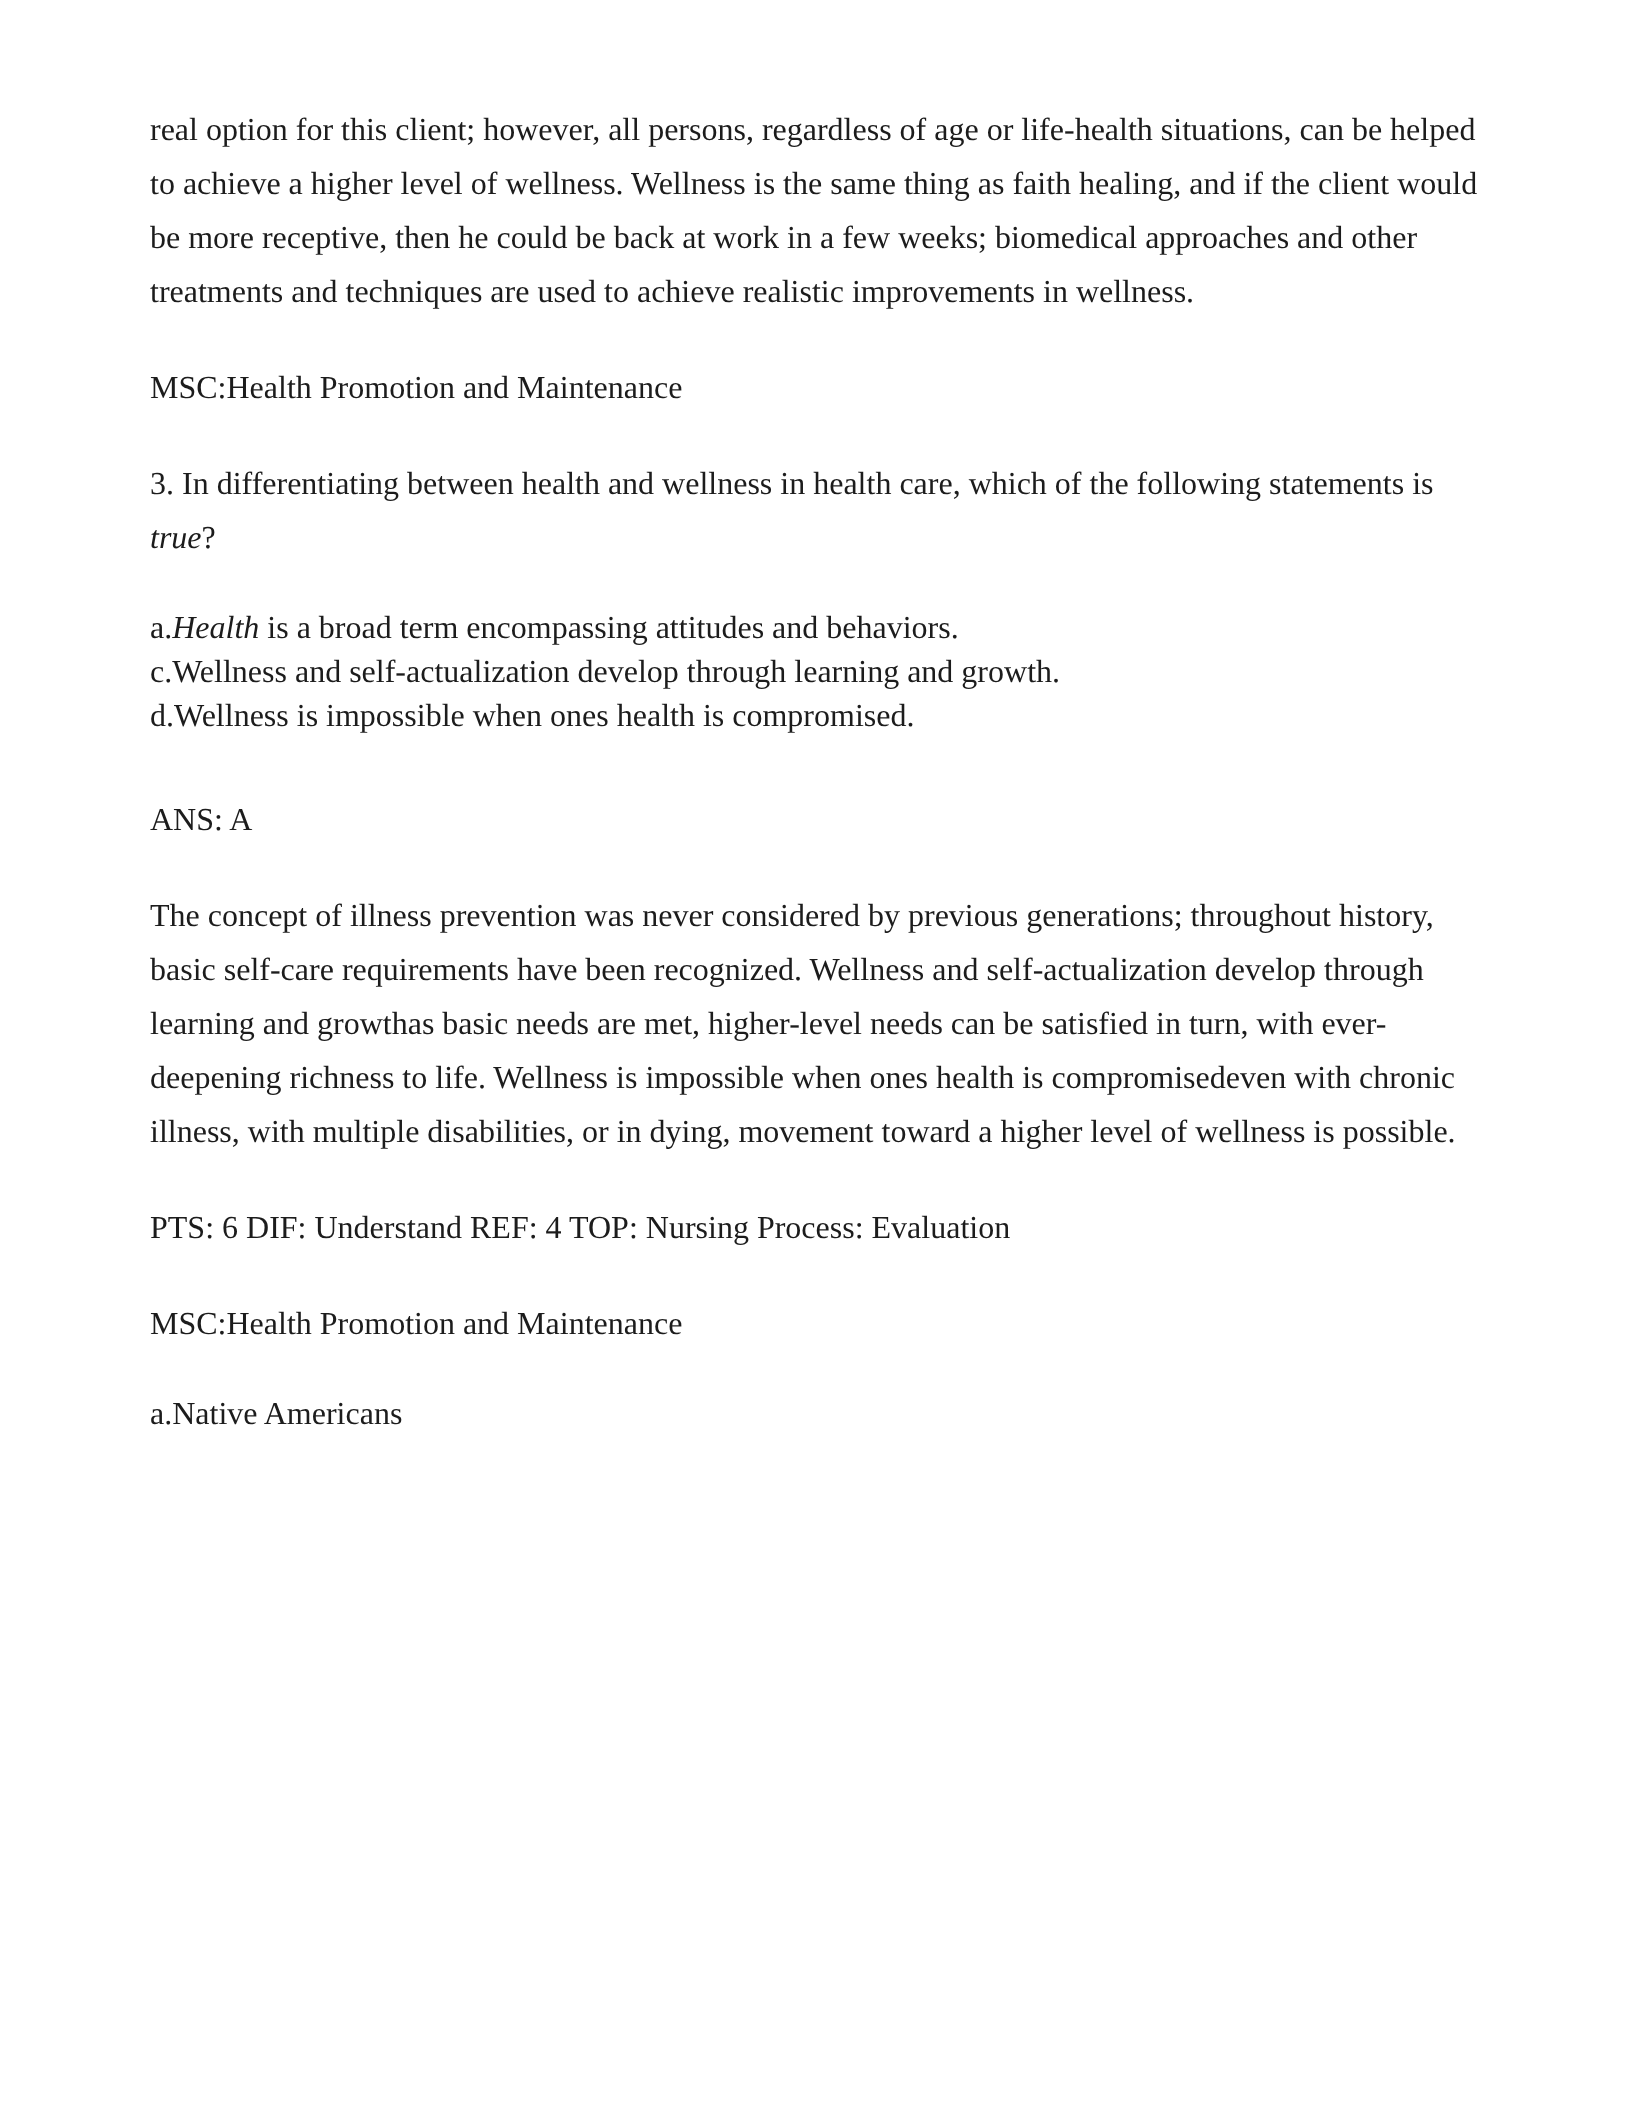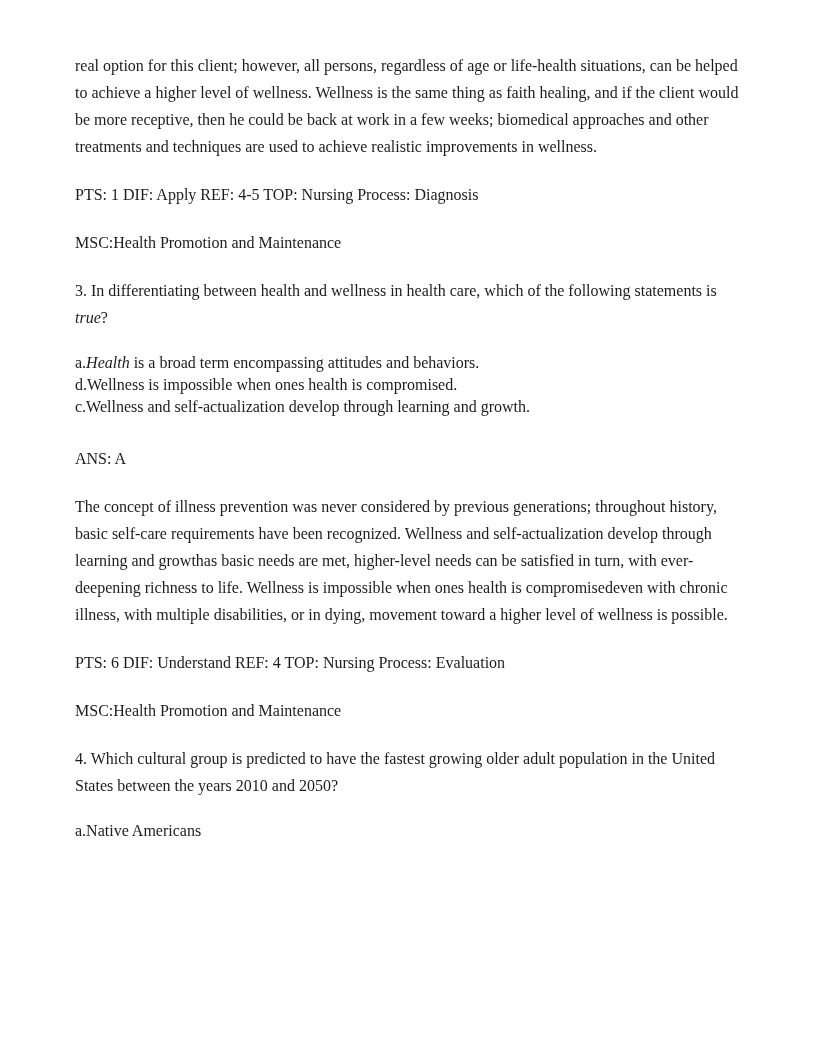--- a/index.html
+++ b/index.html
@@ -48,62 +48,56 @@
 </style>
 </head>
 <body>
 
 <div class="page">
 
   <p class="para">
     <span>real option for this client; however, all persons, regardless of age or life-health situations, can be helped to achieve a higher level of wellness. Wellness is the same thing as faith healing, and if the client would be more receptive, then he could be back at work in a few weeks; biomedical approaches and other treatments and techniques are used to achieve realistic improvements in wellness.</span>
   </p>
 
-  <p class="meta">
-    <span>PTS: 1 DIF: Apply REF: 4-5 TOP: Nursing Process: Diagnosis</span>
-  </p>
 
   <p class="meta">
     <span>MSC:Health Promotion and Maintenance</span>
   </p>
 
   <p class="para">
     <span>3. In differentiating between health and wellness in health care, which of the following statements is </span><span class="it">true</span><span>?</span>
   </p>
 
   <div class="options">
     <p class="option-line">
       <span>a.</span><span class="it">Health</span><span> is a broad term encompassing attitudes and behaviors.</span>
     </p>
     <p class="option-line">
-      <span>d.Wellness is impossible when ones health is compromised.</span>
+      <span>c.Wellness and self-actualization develop through learning and growth.</span>
     </p>
     <p class="option-line">
-      <span>c.Wellness and self-actualization develop through learning and growth.</span>
+      <span>d.Wellness is impossible when ones health is compromised.</span>
     </p>
   </div>
 
   <p class="meta">
     <span>ANS: A</span>
   </p>
 
 
   <p class="para">
     <span>The concept of illness prevention was never considered by previous generations; throughout history, basic self-care requirements have been recognized. Wellness and self-actualization develop through learning and growthas basic needs are met, higher-level needs can be satisfied in turn, with ever-deepening richness to life. Wellness is impossible when ones health is compromisedeven with chronic illness, with multiple disabilities, or in dying, movement toward a higher level of wellness is possible.</span>
   </p>
 
   <p class="meta">
     <span>PTS: 6 DIF: Understand REF: 4 TOP: Nursing Process: Evaluation</span>
   </p>
 
   <p class="meta">
     <span>MSC:Health Promotion and Maintenance</span>
   </p>
 
-  <p class="para">
-    <span>4. Which cultural group is predicted to have the fastest growing older adult population in the United States between the years 2010 and 2050?</span>
-  </p>
 
   <p class="option-line">
     <span>a.Native Americans</span>
   </p>
 
 </div>
 
 </body></html>

